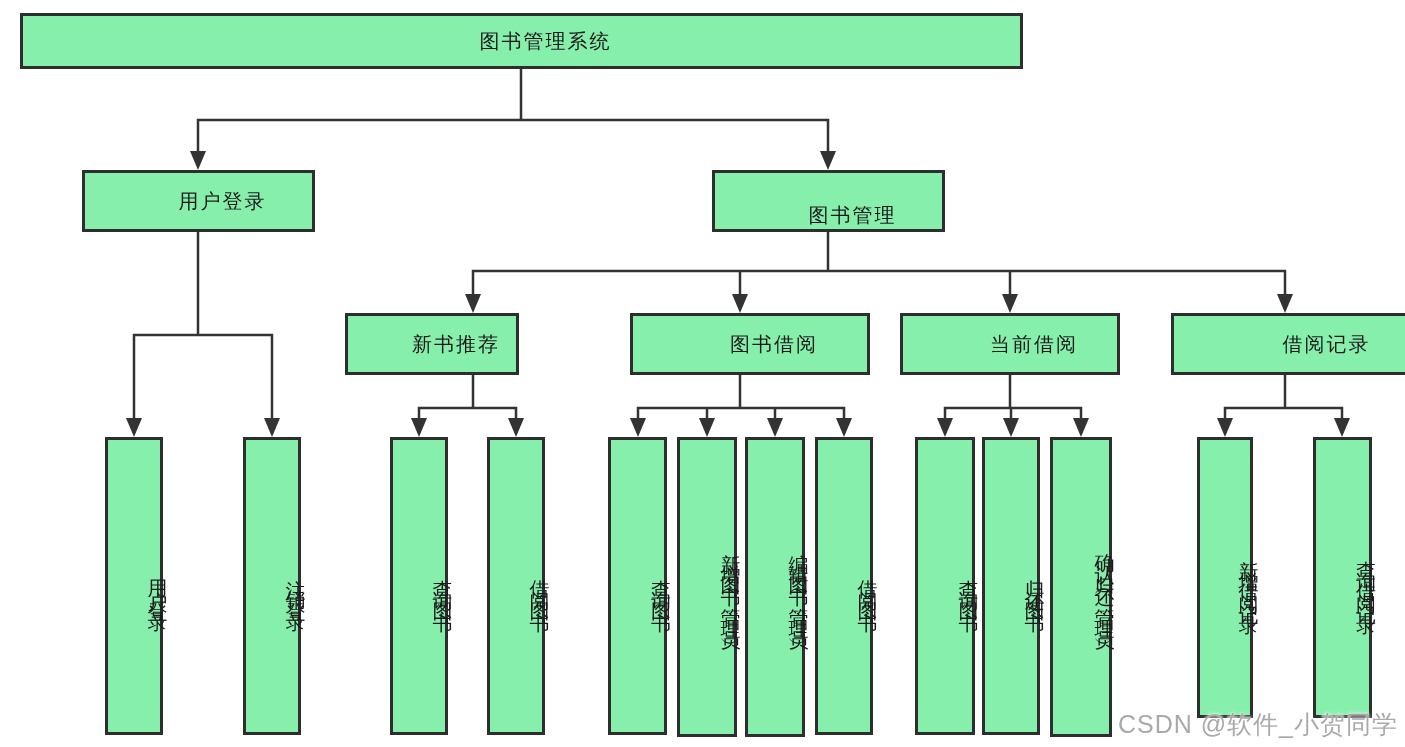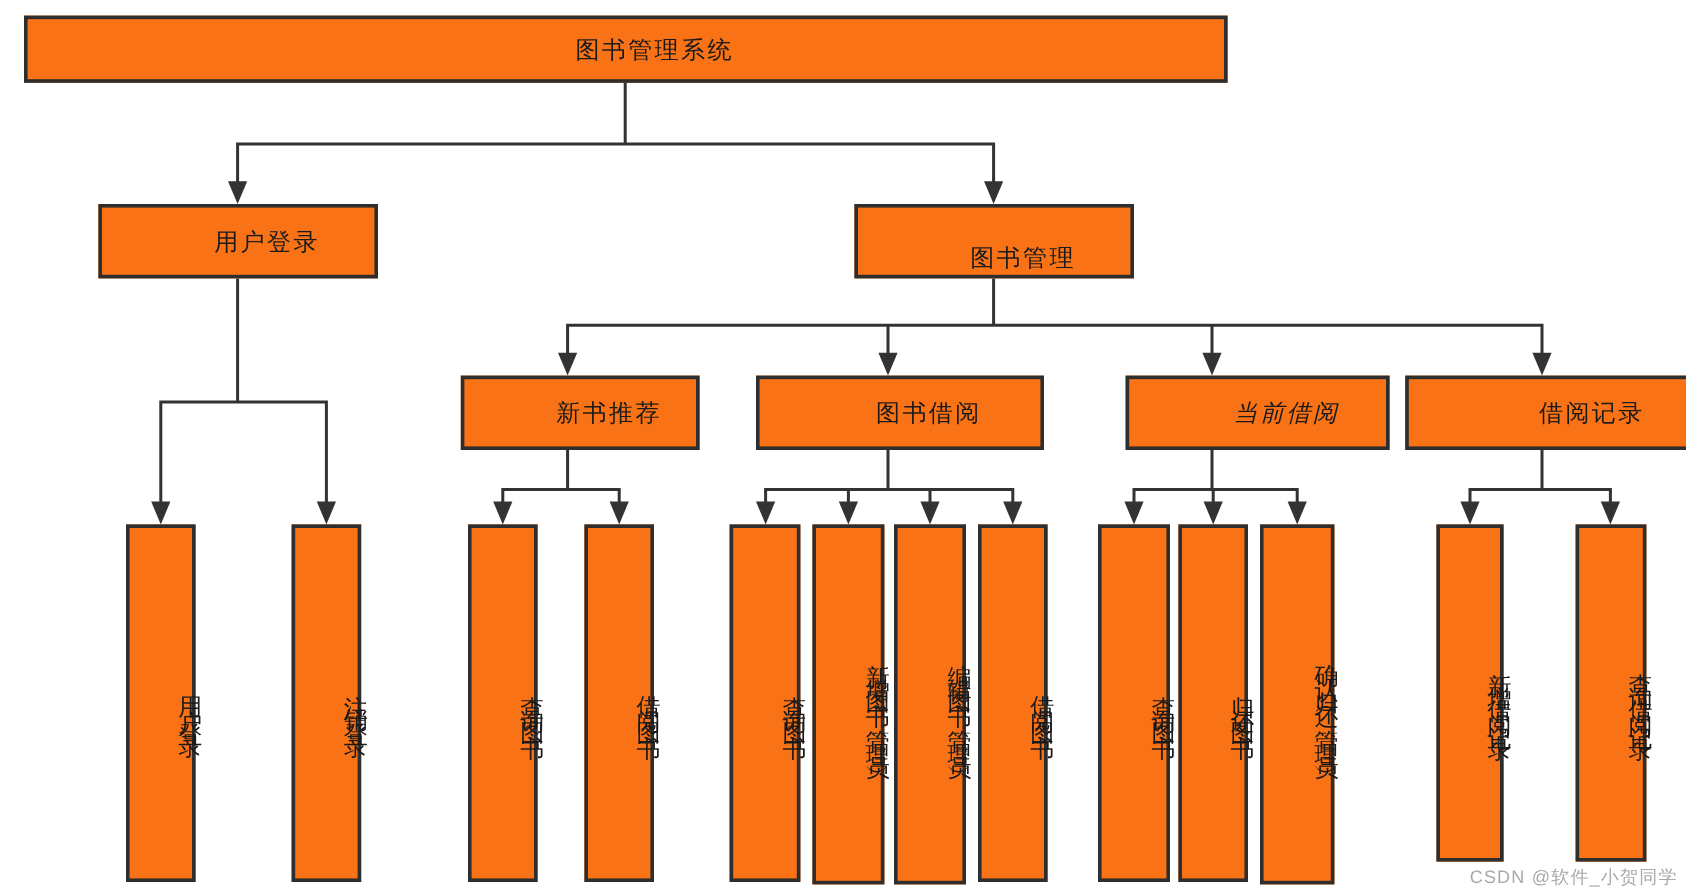--- a/index.html
+++ b/index.html
@@ -18,21 +18,21 @@
     background: #ffffff;
   }
   .connectors {
     position: absolute;
     left: 0; top: 0;
     z-index: 1;
   }
   .box {
     position: absolute;
     box-sizing: border-box;
-    background: #f97316;
+    background: #86efac;
     border: 3px solid #2e2e2e;
     display: flex;
     align-items: center;
     justify-content: center;
     z-index: 2;
     padding-left: 48px;
   }
   .box .label {
     color: #1a1a1a;
     font-size: 20px;
@@ -44,21 +44,21 @@
     text-orientation: mixed;
     letter-spacing: 11px;
     line-height: 1;
     white-space: normal;
   }
   .watermark {
     position: absolute;
     right: 7px;
     bottom: 6px;
     z-index: 3;
-    font-size: 15px;
+    font-size: 25px;
     color: #a9a9a9;
     letter-spacing: 1px;
     text-shadow: 0 0 2px #ffffff, 0 0 4px #ffffff;
   }
 </style>
 </head>
 <body>
 
 <div class="canvas">
 
@@ -106,27 +106,27 @@
     <span class="label">图书管理系统</span>
   </div>
 
   <div class="box h" style="left:82px; top:170px; width:233px; height:62px;">
     <span class="label">用户登录</span>
   </div>
   <div class="box h" style="left:712px; top:170px; width:233px; height:62px;align-items:flex-end;">
     <span class="label">图书管理</span>
   </div>
 
-  <div class="box h" style="left:384px; top:313px; width:199px; height:62px;">
+  <div class="box h" style="left:345px; top:313px; width:174px; height:62px;">
     <span class="label">新书推荐</span>
   </div>
   <div class="box h" style="left:630px; top:313px; width:240px; height:62px;">
     <span class="label">图书借阅</span>
   </div>
-  <div class="box h" style="left:938px; top:313px; width:220px; height:62px;font-style:italic;">
+  <div class="box h" style="left:900px; top:313px; width:220px; height:62px;">
     <span class="label">当前借阅</span>
   </div>
   <div class="box h" style="left:1171px; top:313px; width:263px; height:62px;">
     <span class="label">借阅记录</span>
   </div>
 
   <div class="box v" style="left:105px; top:437px; width:58px; height:298px;">
     <span class="label">用户登录</span>
   </div>
   <div class="box v" style="left:243px; top:437px; width:58px; height:298px;">

